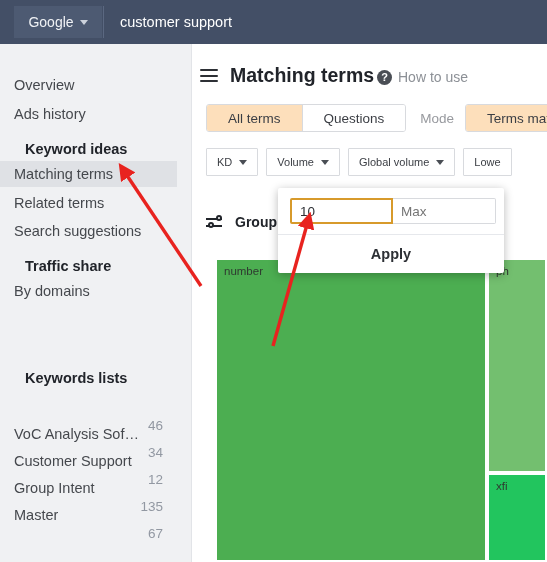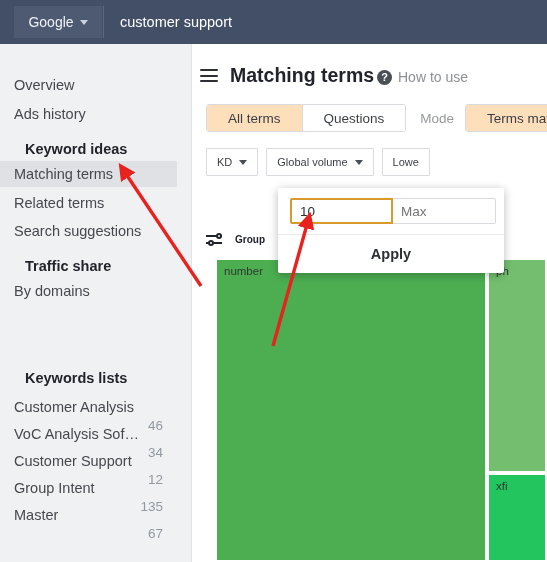--- a/index.html
+++ b/index.html
@@ -217,25 +217,25 @@
     color: #3b3e44;
     white-space: nowrap;
   }
   .fbtn .caret-down {
     border-top-color: #4a4e55;
   }
 
   
   .group-bar {
     position: absolute;
-    left: 14px; top: 188px;
+    left: 14px; top: 170px;
     display: flex;
     align-items: center;
     gap: 12px;
-    font-size: 10px;
+    font-size: 14px;
     font-weight: bold;
     color: #21242a;
   }
   .sliders-icon {
     width: 17px; height: 15px;
     position: relative;
   }
   .sliders-icon i {
     position: absolute;
     display: block;
@@ -372,21 +372,20 @@
   </div>
   <div class="side-item" style="top:234px;">
     <span>By domains</span>
   </div>
 
   <div class="side-head" style="top:323px;">
     <span>Keywords lists</span>
   </div>
 
   <div class="side-item" style="top:350px;">
-    <span class="klabel">Customer Analysis</span>
     <span class="kcount">46</span>
   </div>
   <div class="side-item" style="top:377px;">
     <span class="klabel">VoC Analysis Softw…</span>
     <span class="kcount">34</span>
   </div>
   <div class="side-item" style="top:404px;">
     <span class="klabel">Customer Support</span>
     <span class="kcount">12</span>
   </div>
@@ -423,20 +422,24 @@
     <div class="mode-label">Mode</div>
     <div class="seg-group">
       <div class="seg on">Terms match</div>
       <div class="seg">Ph</div>
     </div>
   </div>
 
   <div class="filter-row">
     <div class="fbtn">
       <span>KD</span>
+      <span class="caret-down"></span>
+    </div>
+    <div class="fbtn">
+      <span>Volume</span>
       <span class="caret-down"></span>
     </div>
     <div class="fbtn">
       <span>Global volume</span>
       <span class="caret-down"></span>
     </div>
     <div class="fbtn">
       <span>Lowe</span>
     </div>
   </div>

